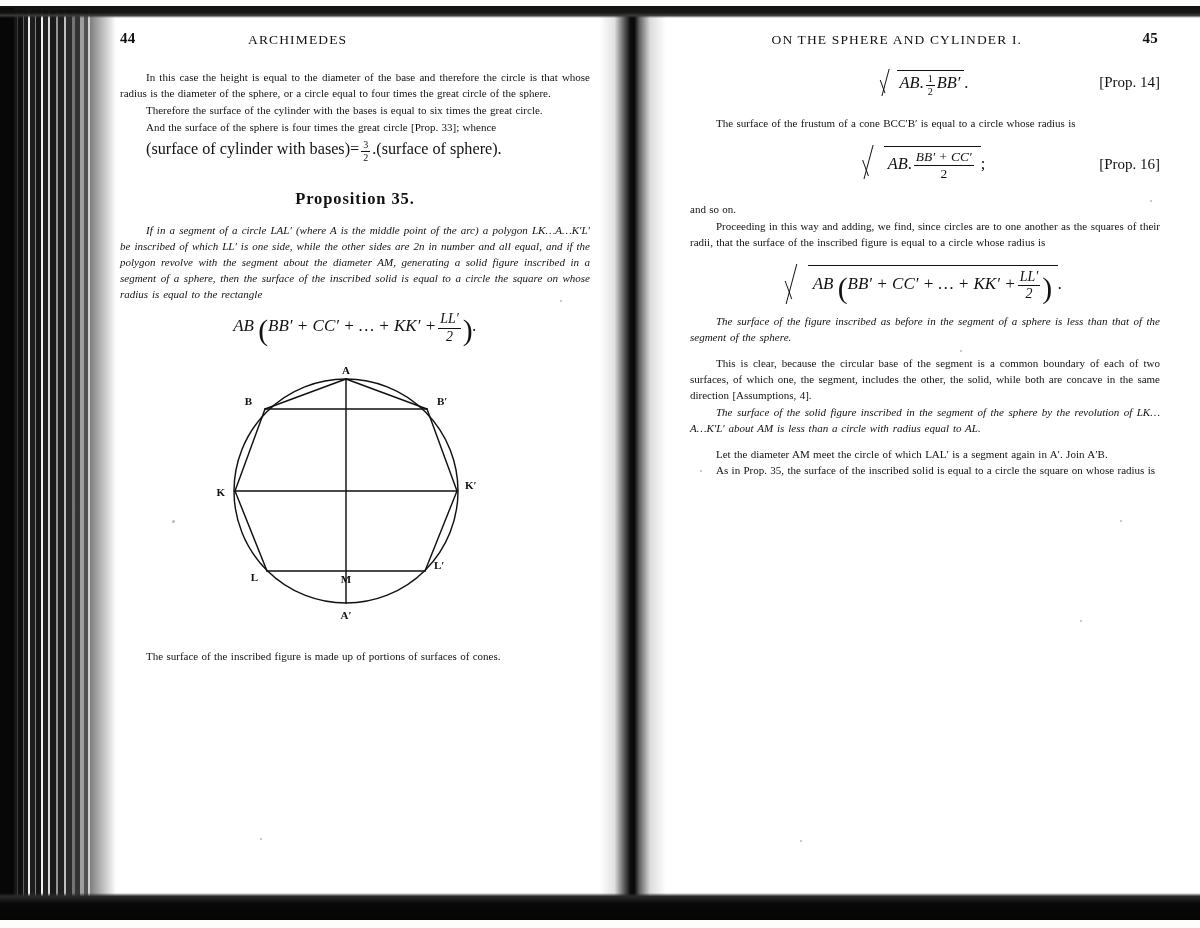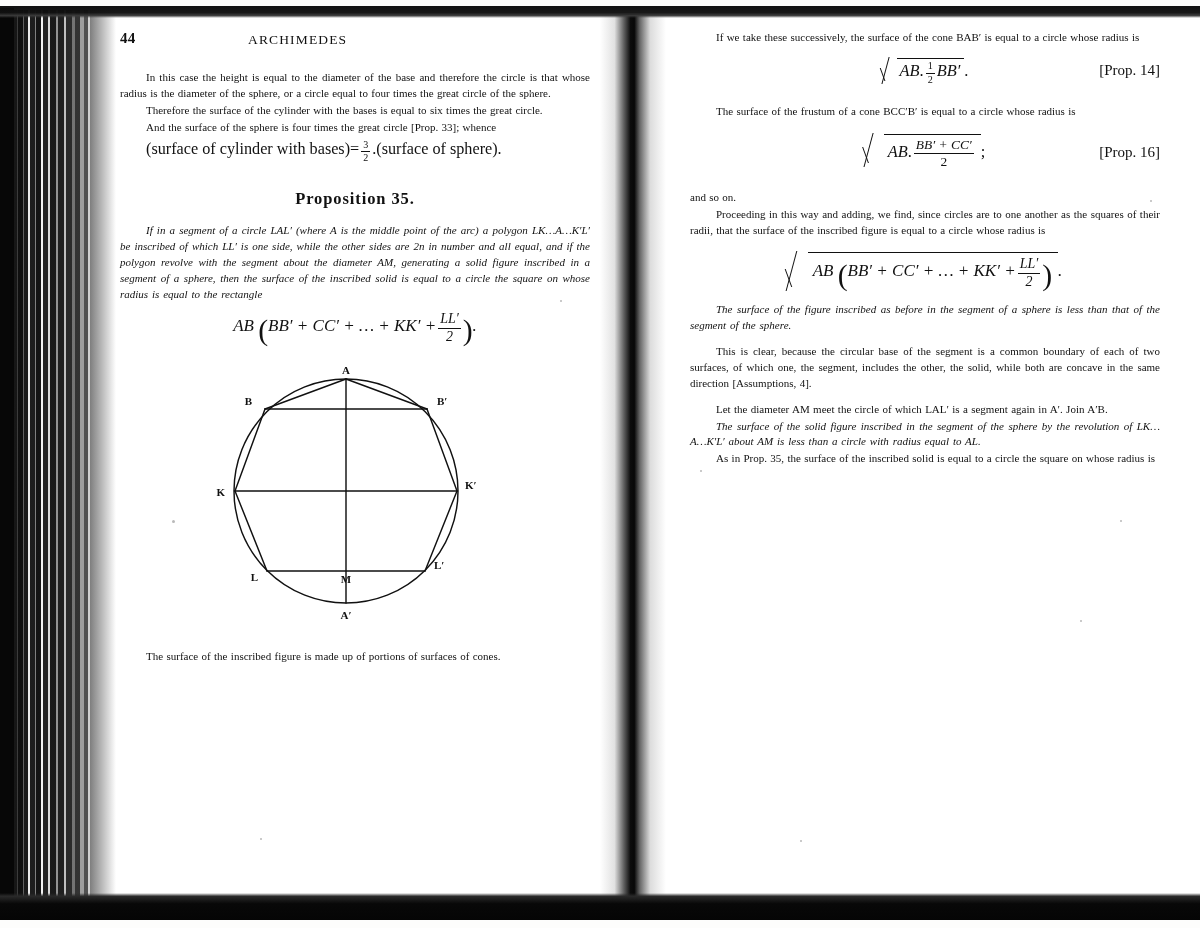--- a/index.html
+++ b/index.html
@@ -332,22 +332,25 @@
           <text x="131" y="256" text-anchor="middle">A′</text>
         </g>
       </svg>
     </div>
 
     <p class="body">The surface of the inscribed figure is made up of portions of surfaces of cones.</p>
   </div>
 
   <div class="page right">
 
-
-    <p class="body">If we take these successively, the surface of the cone BAB′ is equal to a circle whose radius is</p>
+    <div class="runhead">
+      <span class="runtitle center" style="left:44%;">ON THE SPHERE AND CYLINDER I.</span>
+      <span class="folio r">45</span>
+    </div>
+
 
     <div class="display-row">
       <span class="expr">
         <span class="sqrt"><span class="radicand"><span class="mi">AB</span><span>.</span><span class="frac small"><span class="num">1</span><span class="den">2</span></span><span class="mi">BB′</span></span></span><span>.</span>
       </span>
       <span class="ref">[Prop. 14]</span>
     </div>
 
     <p class="body">The surface of the frustum of a cone BCC′B′ is equal to a circle whose radius is</p>
 
@@ -366,23 +369,23 @@
       <span class="sqrt" style="padding-left:20px;"><span class="radicand" style="padding:4px 6px 0 5px;"><span class="mi">AB</span>
         <span class="paren-big">(</span><span class="mi">BB′ + CC′ + … + KK′ +</span><span class="frac"><span class="num mi">LL′</span><span class="den">2</span></span><span class="paren-big">)</span></span></span><span>.</span>
     </div>
 
 
     <p class="body ital">The surface of the figure inscribed as before in the segment of a sphere is less than that of the segment of the sphere.</p>
 
     <p class="body" style="margin-top:10px;">This is clear, because the circular base of the segment is a common boundary of each of two surfaces, of which one, the segment, includes the other, the solid, while both are concave in the same direction [Assumptions, 4].</p>
 
 
+    <p class="body ital">The surface of the solid figure inscribed in the segment of the sphere by the revolution of LK…A…K′L′ about AM is less than a circle with radius equal to AL.</p>
+
     <p class="body" style="margin-top:10px;">Let the diameter AM meet the circle of which LAL′ is a segment again in A′.   Join A′B.</p>
-
-    <p class="body ital">The surface of the solid figure inscribed in the segment of the sphere by the revolution of LK…A…K′L′ about AM is less than a circle with radius equal to AL.</p>
 
     <p class="body">As in Prop. 35, the surface of the inscribed solid is equal to a circle the square on whose radius is</p>
 
   </div>
 
   <div class="gutter-center"></div>
   <div class="edge-left-block"></div>
   <div class="gutter-left"></div>
   <div class="gutter-left-fade"></div>
   <div class="edge-top"></div>

